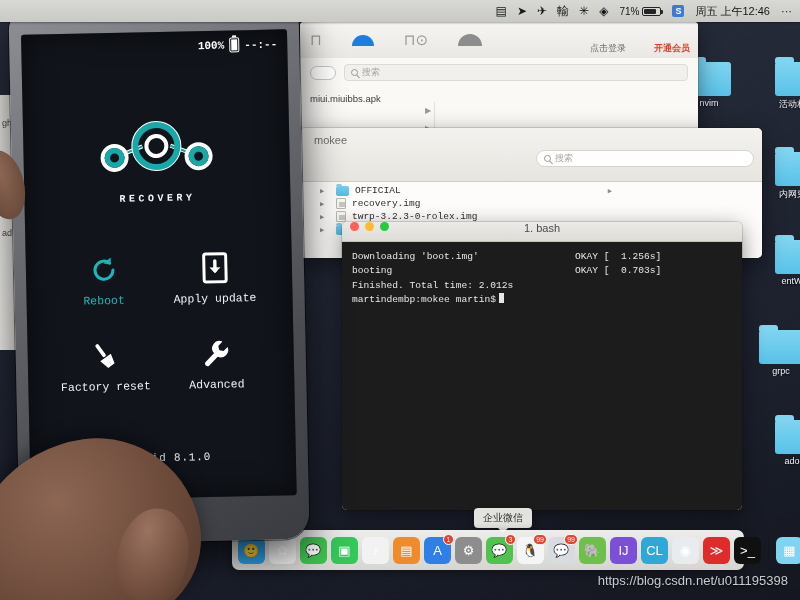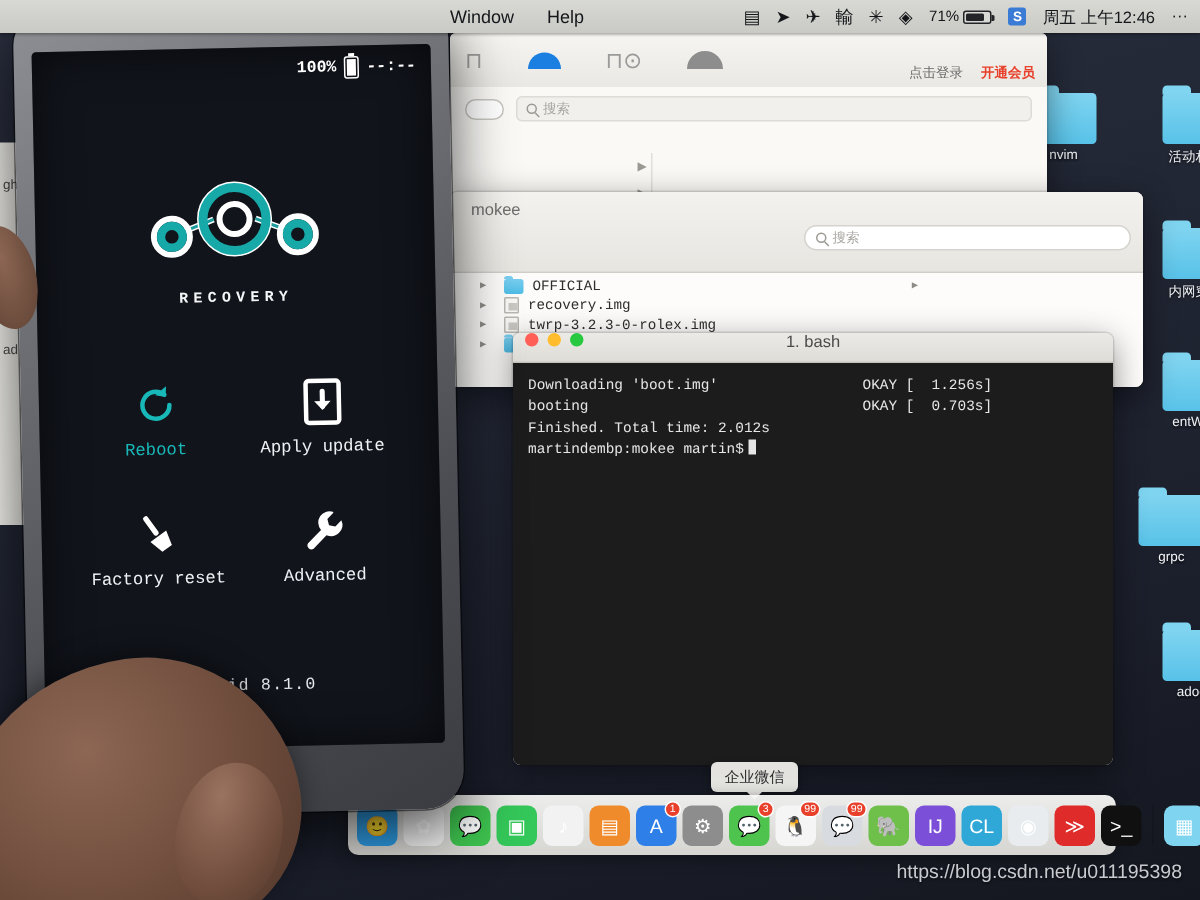--- a/index.html
+++ b/index.html
@@ -85,21 +85,21 @@
   
   .wechat-win { left: 300px; top: 22px; width: 398px; height: 118px; border-radius: 4px 4px 0 0; }
   .wechat-top {
     height: 36px; background: linear-gradient(180deg, #f6f5f2 0%, #e9e8e3 100%);
     display: flex; align-items: center; padding: 0 10px; gap: 30px;
     position: relative;
   }
   .wc-glyph { font-size: 15px; color: #9a9a9a; }
   .wc-blue { width: 22px; height: 11px; border-radius: 11px 11px 0 0; background: #1a7fe0; }
   .wc-gray { width: 24px; height: 12px; border-radius: 12px 12px 0 0; background: #8d8d8d; }
-  .wc-actions { position: absolute; right: 8px; bottom: 3px; display: flex; gap: 12px; font-size: 9px; }
+  .wc-actions { position: absolute; right: 8px; bottom: 3px; display: flex; gap: 28px; font-size: 9px; }
   .wc-login { color: #6b6b6b; }
   .wc-vip { color: #e8402a; font-weight: bold; }
   .wechat-body { background: #faf9f6; height: 82px; position: relative; }
   .wc-searchrow { padding: 6px 10px 4px; display: flex; align-items: center; gap: 8px; }
   .pill {
     width: 26px; height: 14px; border: 1px solid #c8c6c1; border-radius: 7px; background: #fff;
   }
   .searchbox {
     flex: 1; height: 17px; border-radius: 4px; background: #f1f0ec;
     border: 1px solid #dddbd6; display: flex; align-items: center; gap: 4px; padding: 0 6px;
@@ -353,20 +353,26 @@
         <span class="wc-vip">开通会员</span>
       </span>
     </div>
     <div class="wechat-body">
       <div class="wc-searchrow">
         <span class="pill"></span>
         <span class="searchbox">
           <span class="mag"></span>
           <span>搜索</span>
         </span>
+      </div>
+      <div class="wc-filelist">
+        <div class="wc-filerow">
+          <span>miui.miuibbs.apk</span>
+        </div>
+        <div class="wc-filerow"></div>
       </div>
       <div class="wc-divider"></div>
       <div class="wc-arrow" style="top:48px">▶</div>
       <div class="wc-arrow" style="top:66px">▶</div>
     </div>
   </div>
 
   <div class="win finder-win">
     <div class="finder-head">
       <div class="finder-title">mokee</div>
@@ -531,24 +537,20 @@
     </div>
     <div class="phone-home"></div>
   </div>
 
   <div class="phone-cable"></div>
   <div class="hand"></div>
   <div class="thumb"></div>
   <div class="finger-left"></div>
 
   <div class="menubar">
-    <div class="mb-left" id="mb-left">
-        <span class="mb-item">Window</span>
-        <span class="mb-item">Help</span>
-      </div>
     <div class="mb-right">
       <span id="mb-icons" style="display:flex;align-items:center;gap:10px">
           <span class="mb-icon">▤</span>
           <span class="mb-icon">➤</span>
           <span class="mb-icon">✈</span>
           <span class="mb-icon">輸</span>
           <span class="mb-icon">✳</span>
           <span class="mb-icon">◈</span>
         </span>
       <span class="mb-batt">

